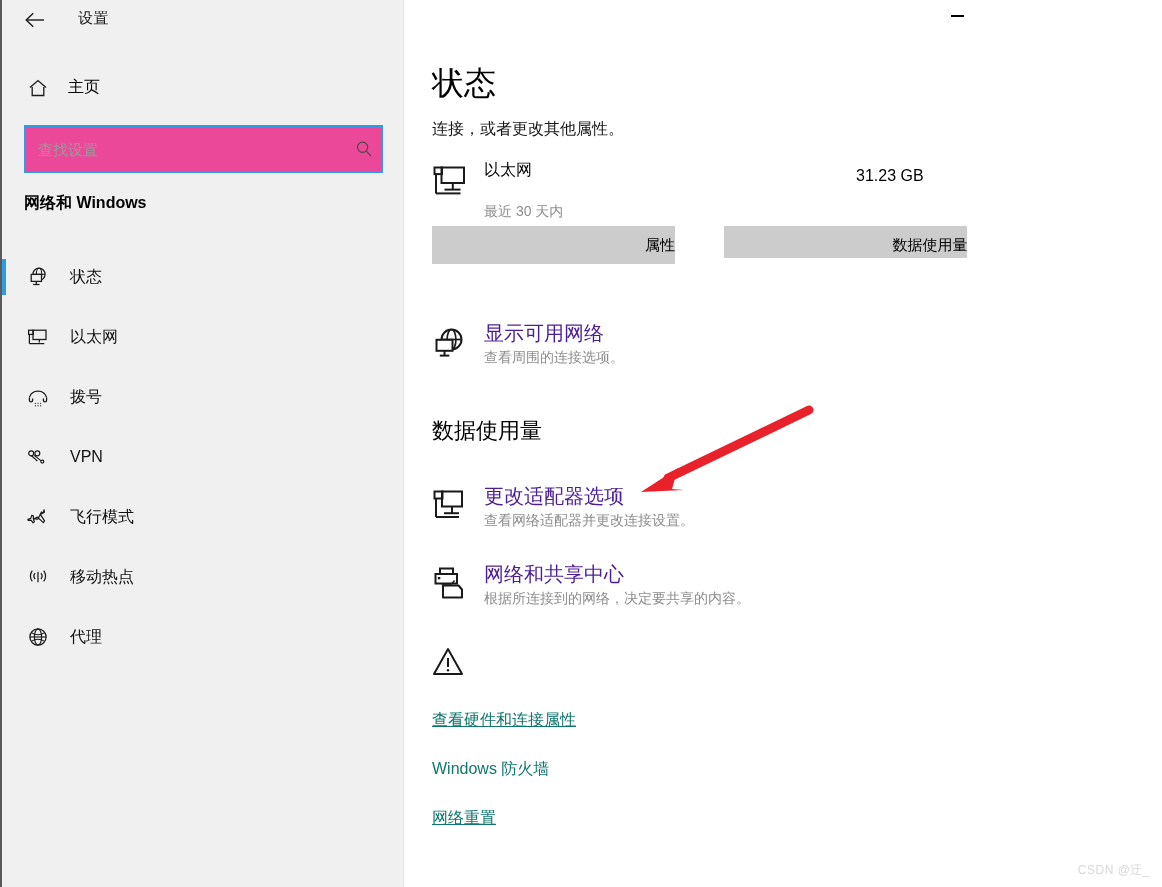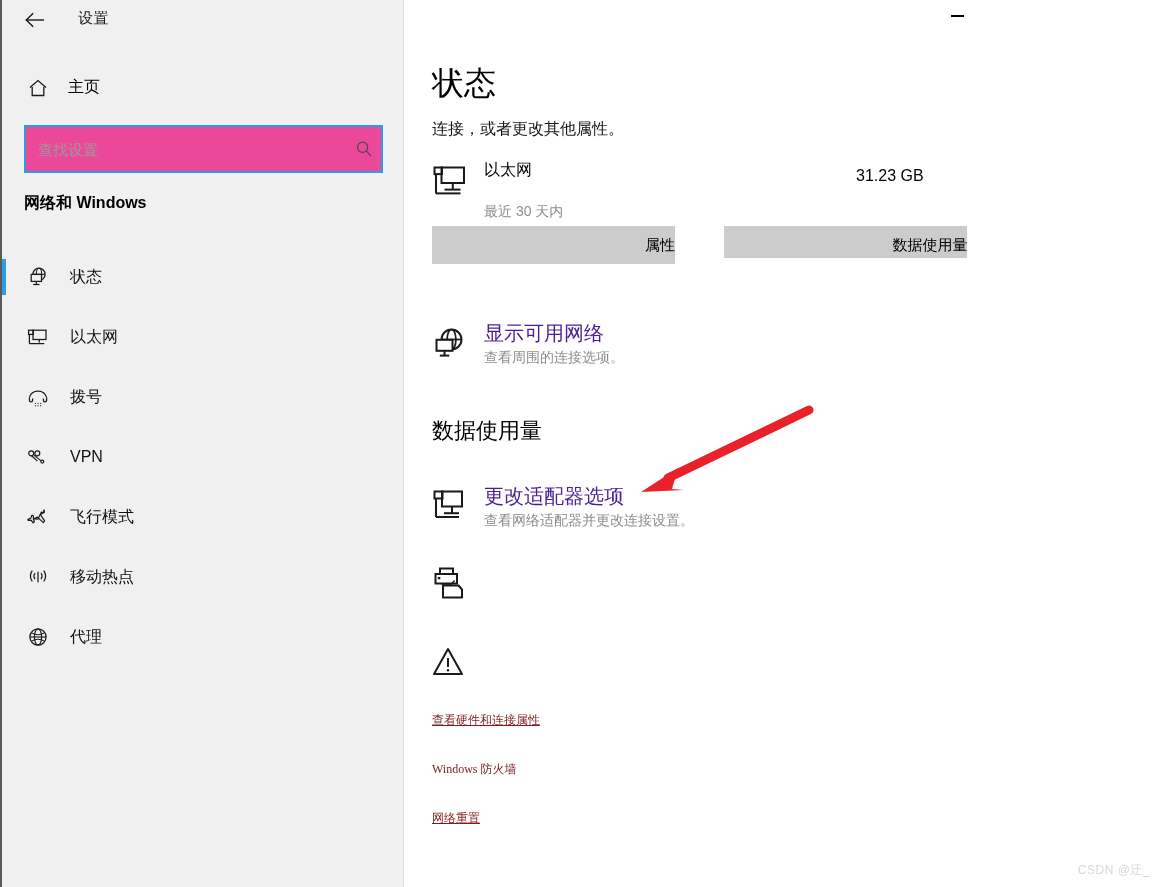--- a/index.html
+++ b/index.html
@@ -224,25 +224,24 @@
     position: absolute;
     left: 28px; top: 416px;
     font-size: 22px;
     color: #000;
     line-height: 30px;
   }
 
   .hyperlink {
     position: absolute;
     left: 28px;
-    font-size: 12px;
-    color: #7f1d1d;
+    font-size: 16px;
+    color: #0f766e;
     line-height: 24px;
     cursor: pointer;
-    font-family: Liberation Serif, serif;
   }
   .hyperlink.underlined { text-decoration: underline; }
 
   
   .arrow-layer {
     position: absolute;
     left: 0; top: 0;
     width: 1162px; height: 887px;
     pointer-events: none;
     z-index: 25;
@@ -460,20 +459,24 @@
     <div class="link-item" style="top:563px">
       <span class="ic">
         <svg width="34" height="34" viewBox="0 0 34 34">
           <rect x="8" y="1.5" width="13" height="5.5" fill="none" stroke="#1a1a1a" stroke-width="2"></rect>
           <rect x="3.5" y="7" width="21.5" height="9.5" fill="none" stroke="#1a1a1a" stroke-width="2"></rect>
           <rect x="5.8" y="10" width="2.5" height="2.3" fill="#1a1a1a"></rect>
           <path d="M9.5 17 L19.5 17 L22.5 13.5" fill="none" stroke="#1a1a1a" stroke-width="1.4"></path>
           <path d="M11 18.5 L20 18.5 L26.5 18.5 L30 22.5 L30 30.5 L18 30.5 L11 30.5 Z" fill="#ffffff" stroke="#1a1a1a" stroke-width="2" stroke-linejoin="round"></path>
         </svg>
       </span>
+      <span class="txt">
+        <span class="link-title">网络和共享中心</span>
+        <span class="link-desc" style="display:block">根据所连接到的网络，决定要共享的内容。</span>
+      </span>
     </div>
 
     <div class="link-item" style="top:642px">
       <span class="ic">
         <svg width="34" height="32" viewBox="0 0 34 32">
           <path d="M16 3 L30 28 L2 28 Z" fill="none" stroke="#1a1a1a" stroke-width="2" stroke-linejoin="round"></path>
           <line x1="16" y1="12" x2="16" y2="21" stroke="#1a1a1a" stroke-width="2"></line>
           <circle cx="16" cy="24.3" r="1.2" fill="#1a1a1a"></circle>
         </svg>
       </span>

